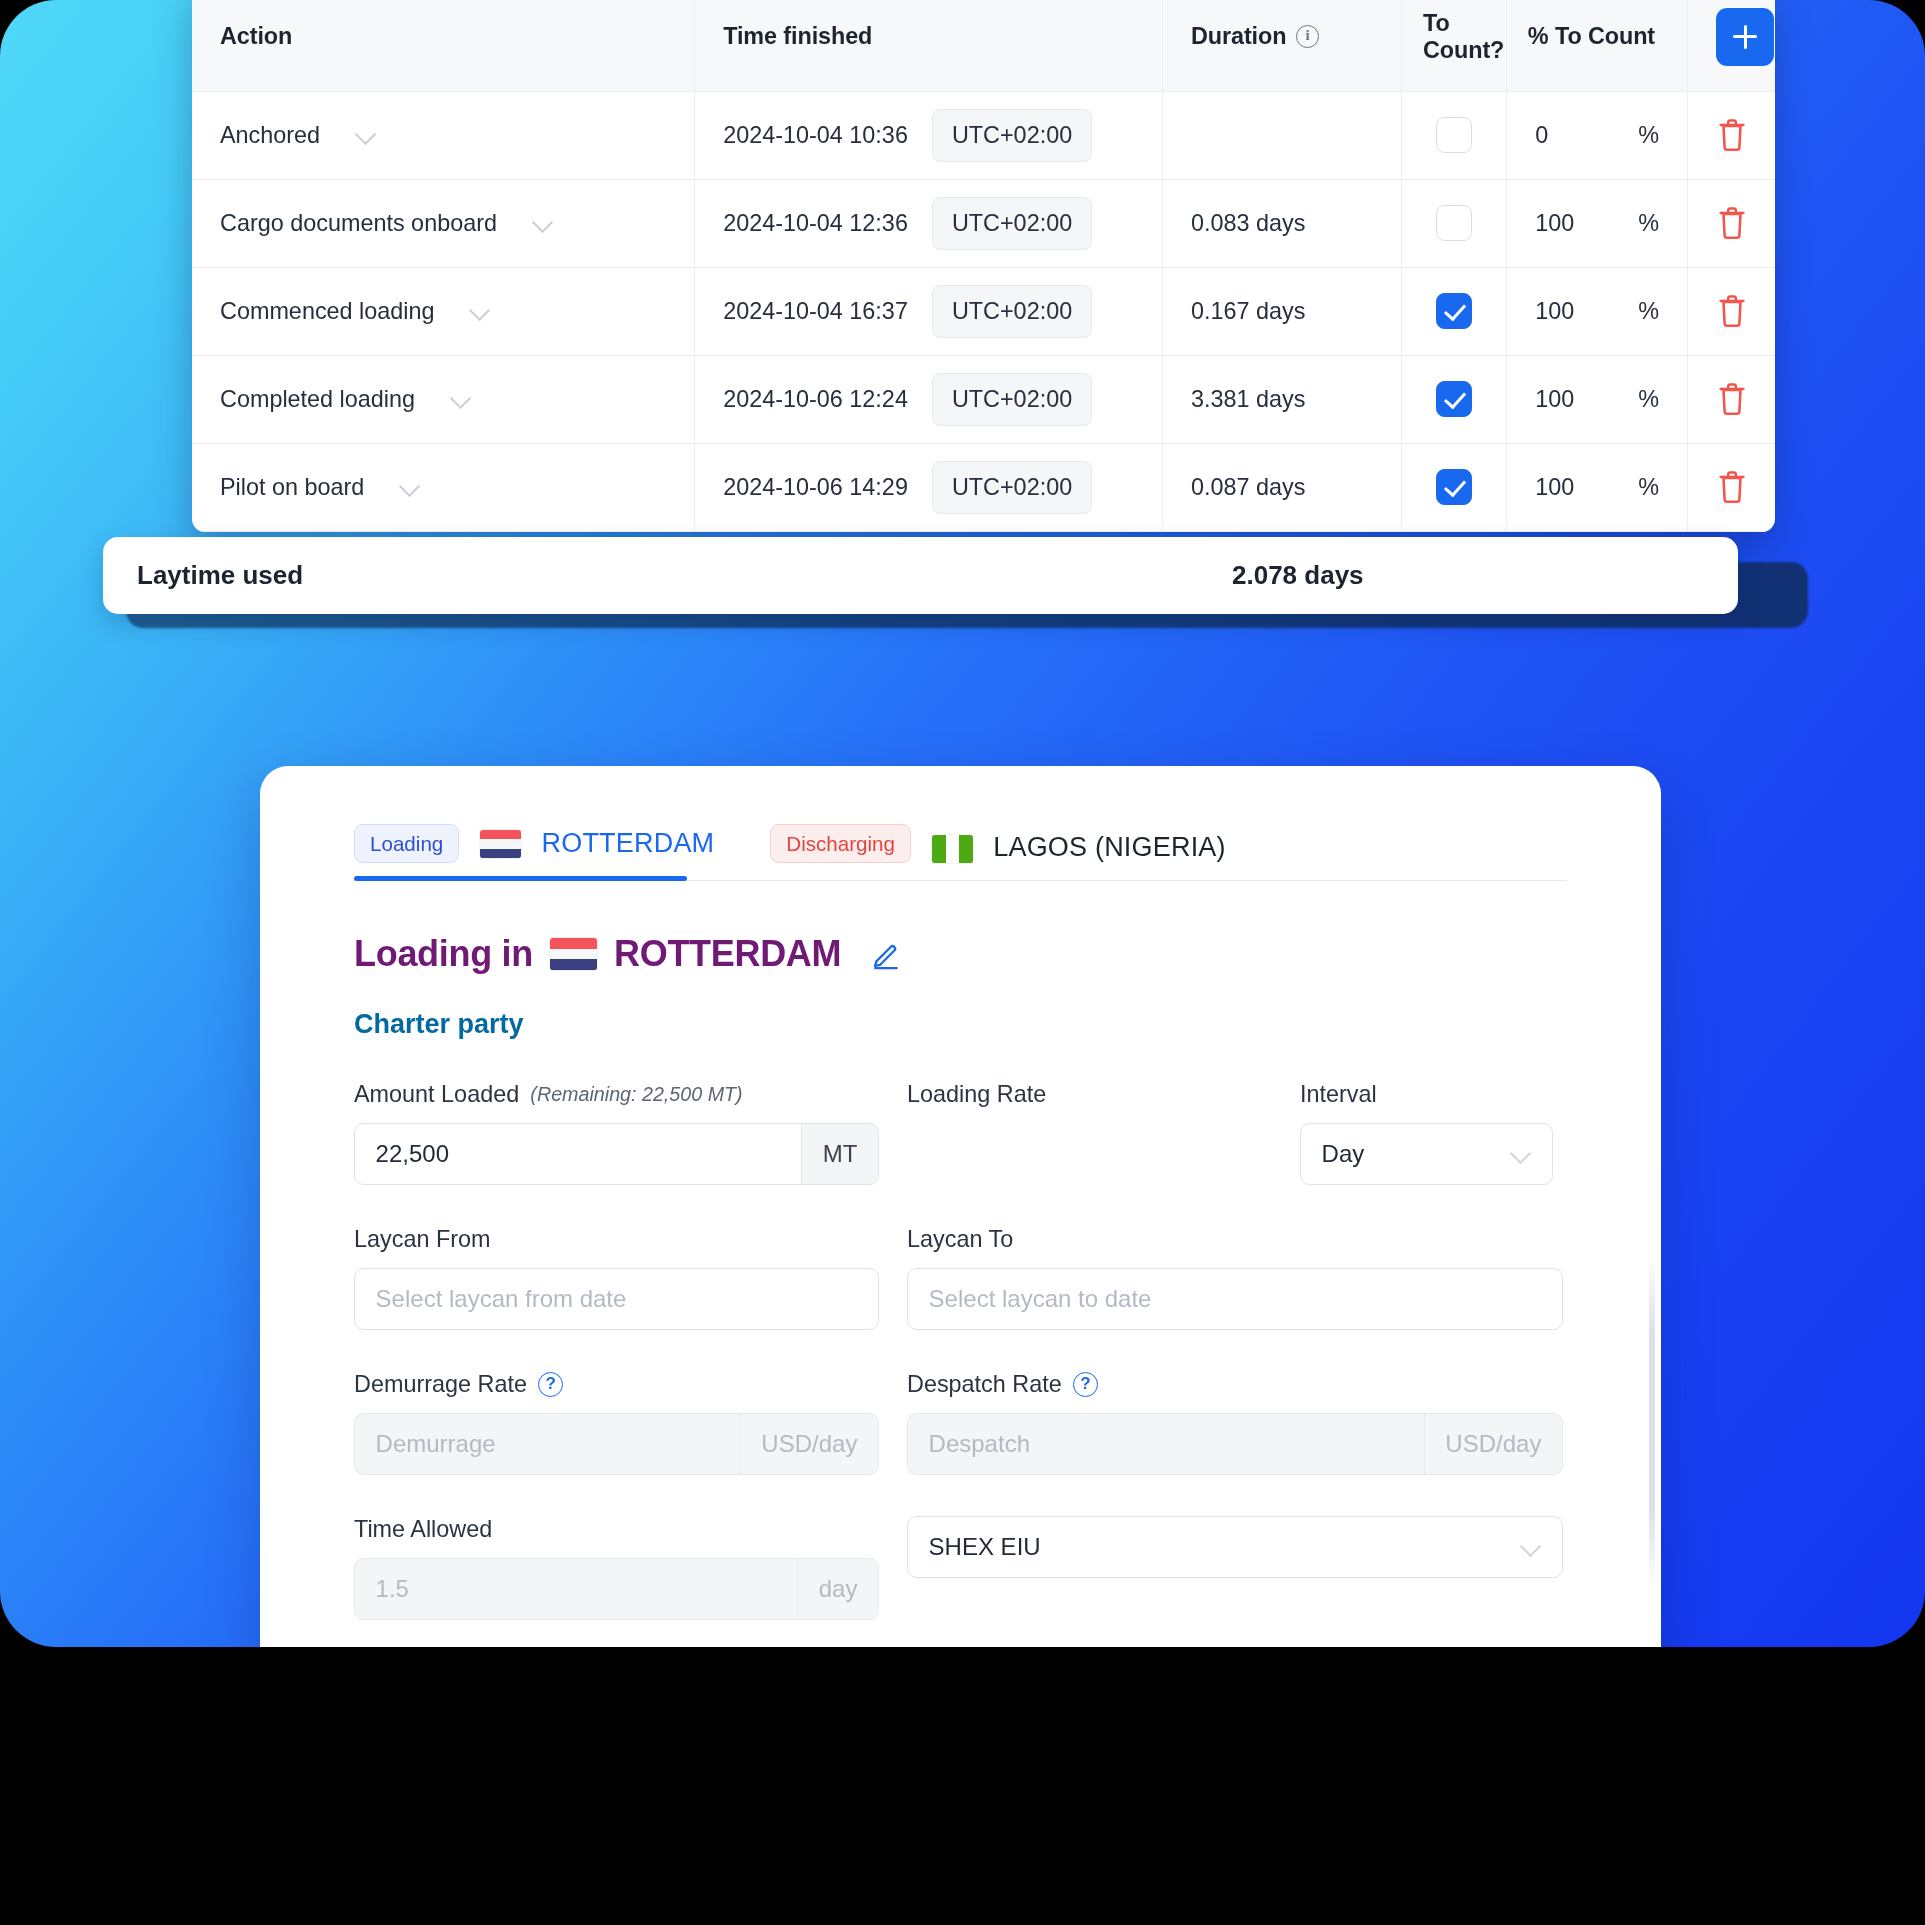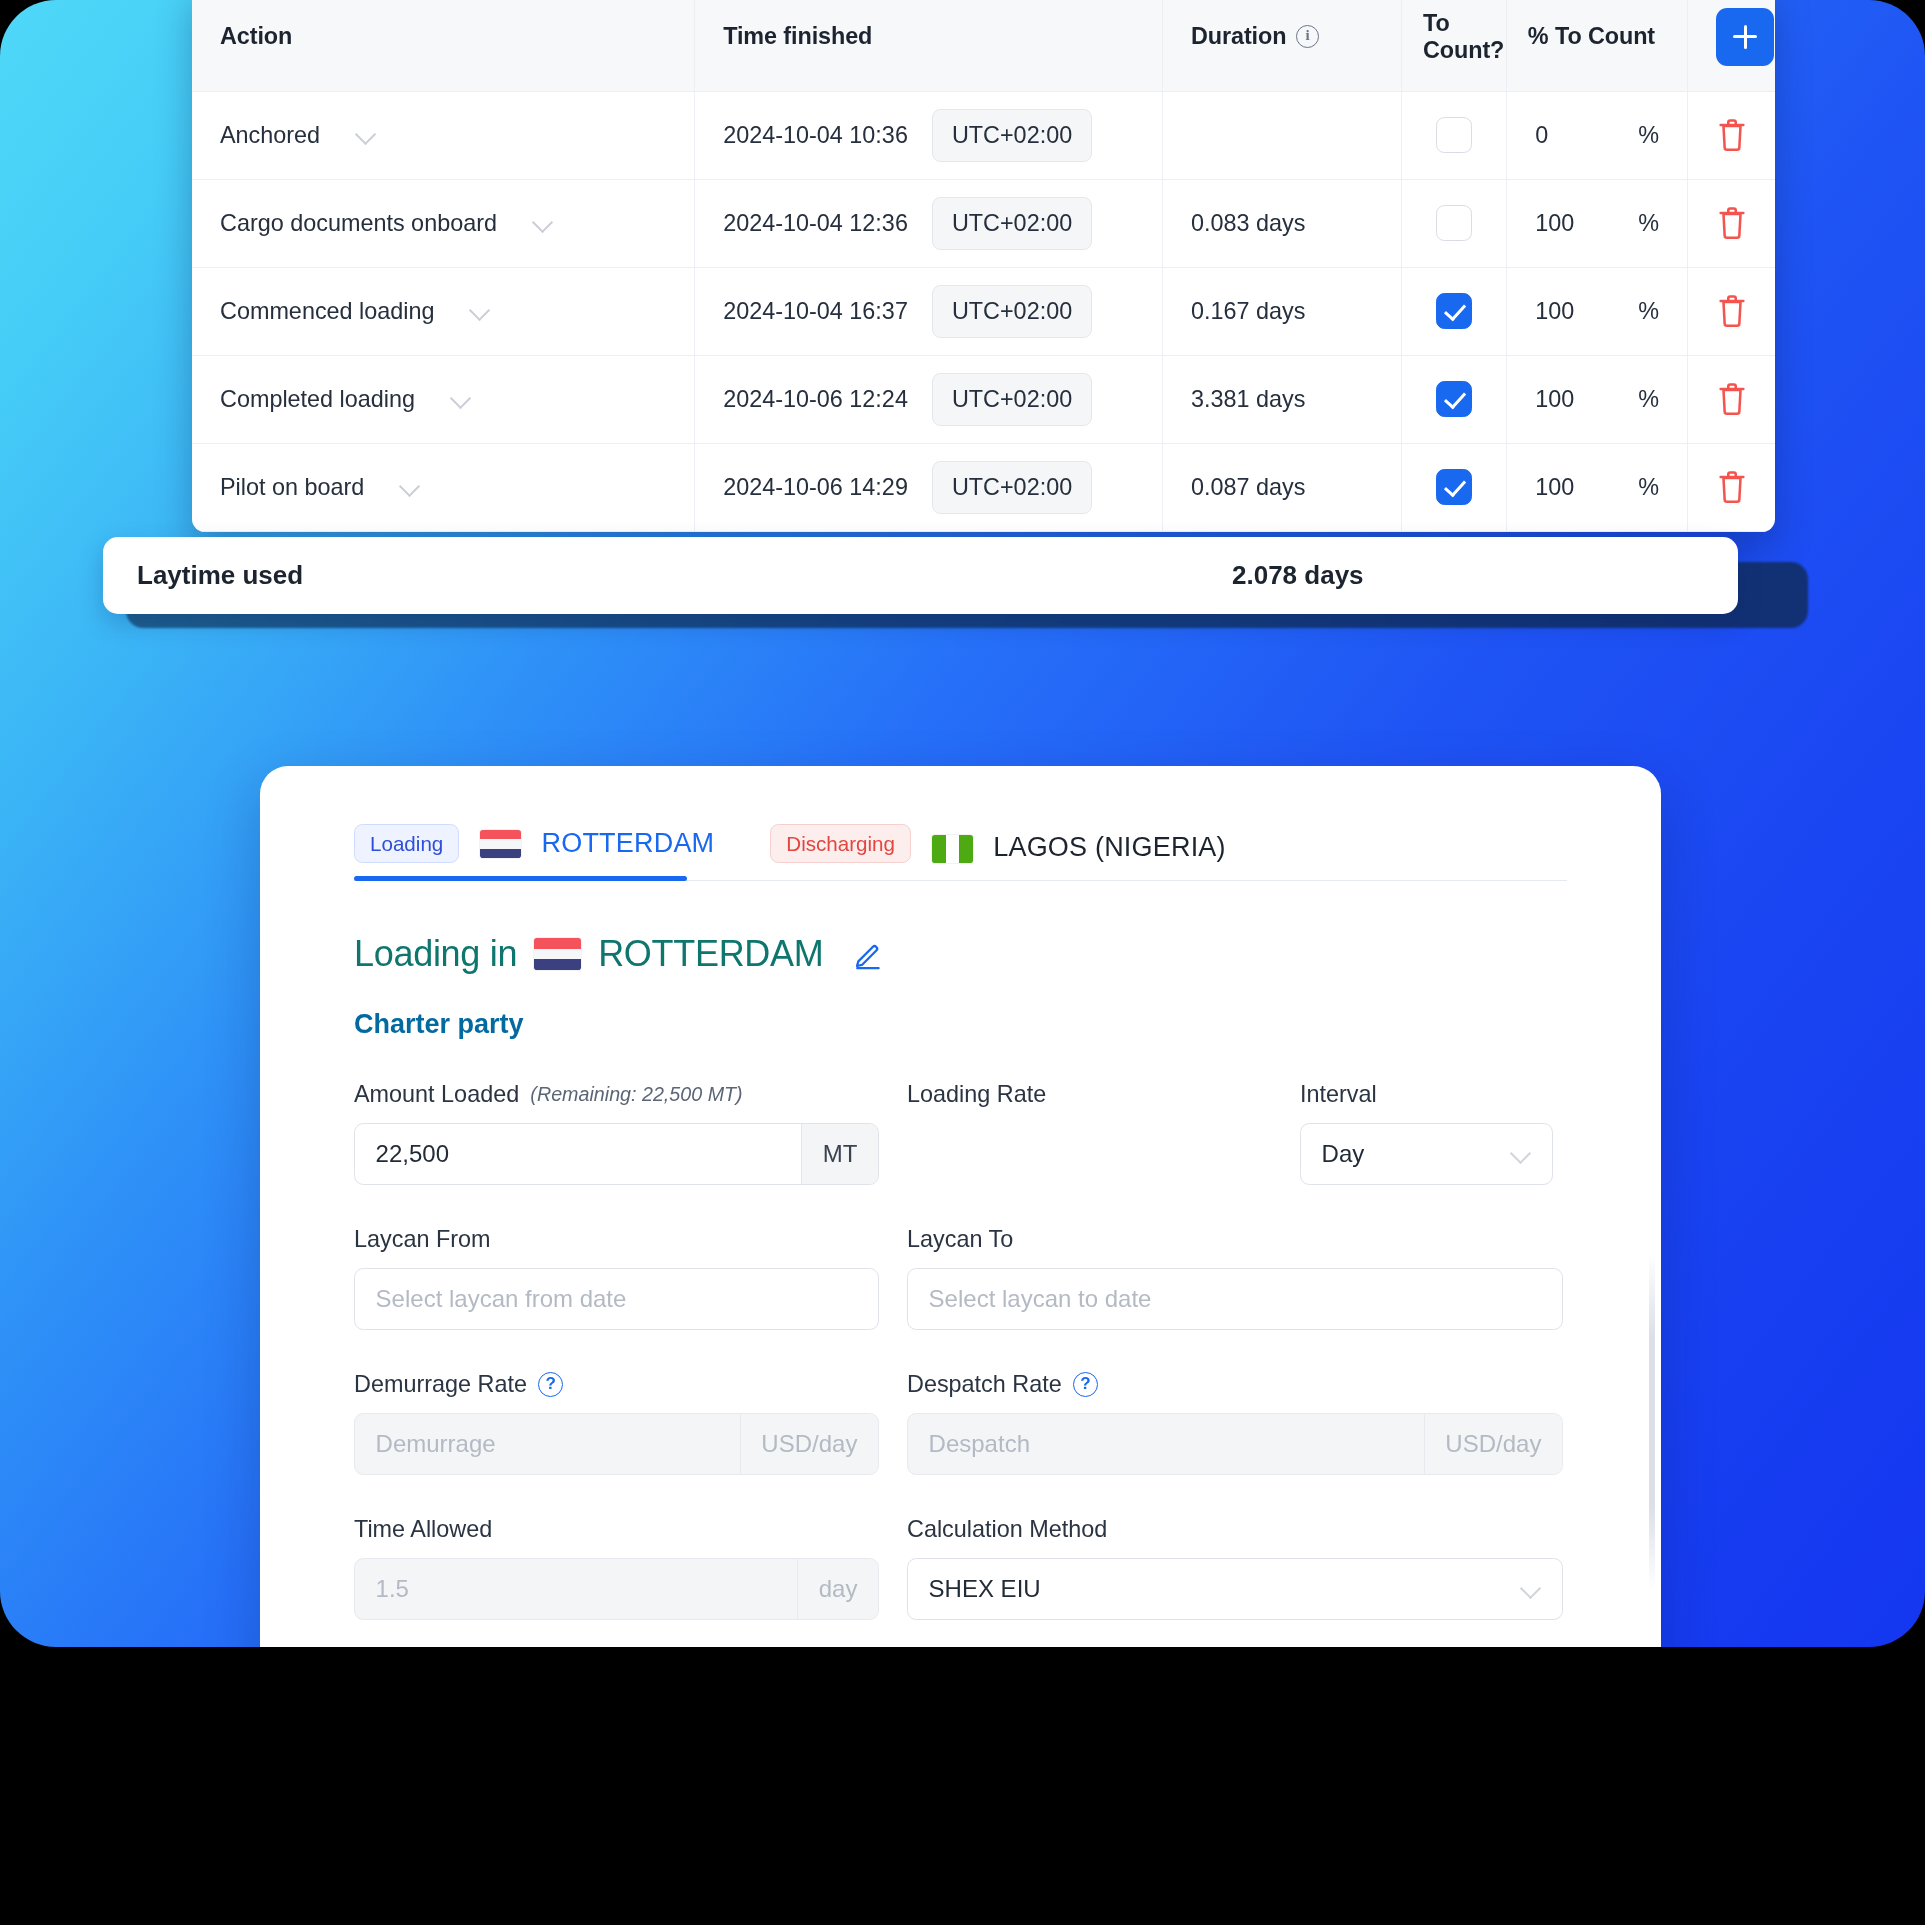--- a/index.html
+++ b/index.html
@@ -216,21 +216,21 @@
   .tab-underline {
     position: absolute; left: 0; bottom: -0.9px; width: 333px; height: 4.7px;
     background: #1968f0; border-radius: 2.8px;
   }
 
   
   .loading-in {
     display: flex; align-items: center; gap: 17px;
     margin-top: 52px;
   }
-  .loading-in .h1 { font-size: 36px; font-weight: 400; color: #0f766e; letter-spacing: -0.3px; }
+  .loading-in .h1 { font-size: 36px; font-weight: 700; color: #701a75; letter-spacing: -0.3px; }
   .loading-in .flag { width: 47px; height: 32px; }
   .pencil-btn { margin-left: 13px; width: 32px; height: 32px; cursor: pointer; }
 
   .sec-title { font-size: 27px; font-weight: 700; color: #0369a1; margin-top: 34px; }
 
   
   .form-row { display: flex; margin-top: 41px; }
   .fg { display: flex; flex-direction: column; }
   .fg .lbl {
     font-size: 23.4px; color: #2b3442; margin-bottom: 15px;
@@ -610,21 +610,20 @@
       <div class="form-row">
         <div class="fg w-half">
           <span class="lbl">Time Allowed</span>
           <div class="inputbox disabled">
             <input type="text" placeholder="1.5" style="">
             <span class="suffix">day</span>
           </div>
         </div>
         <div class="gap-half"></div>
         <div class="fg" style="width:656px">
-          <span class="lbl">Calculation Method</span>
           <div class="selectbox">
             <span>SHEX EIU</span>
             <span class="sel-chev"></span>
           </div>
         </div>
       </div>
 
       <div class="est-wrap">
         <div class="est-title">Estimated calculation</div>
         <div class="est-row">

